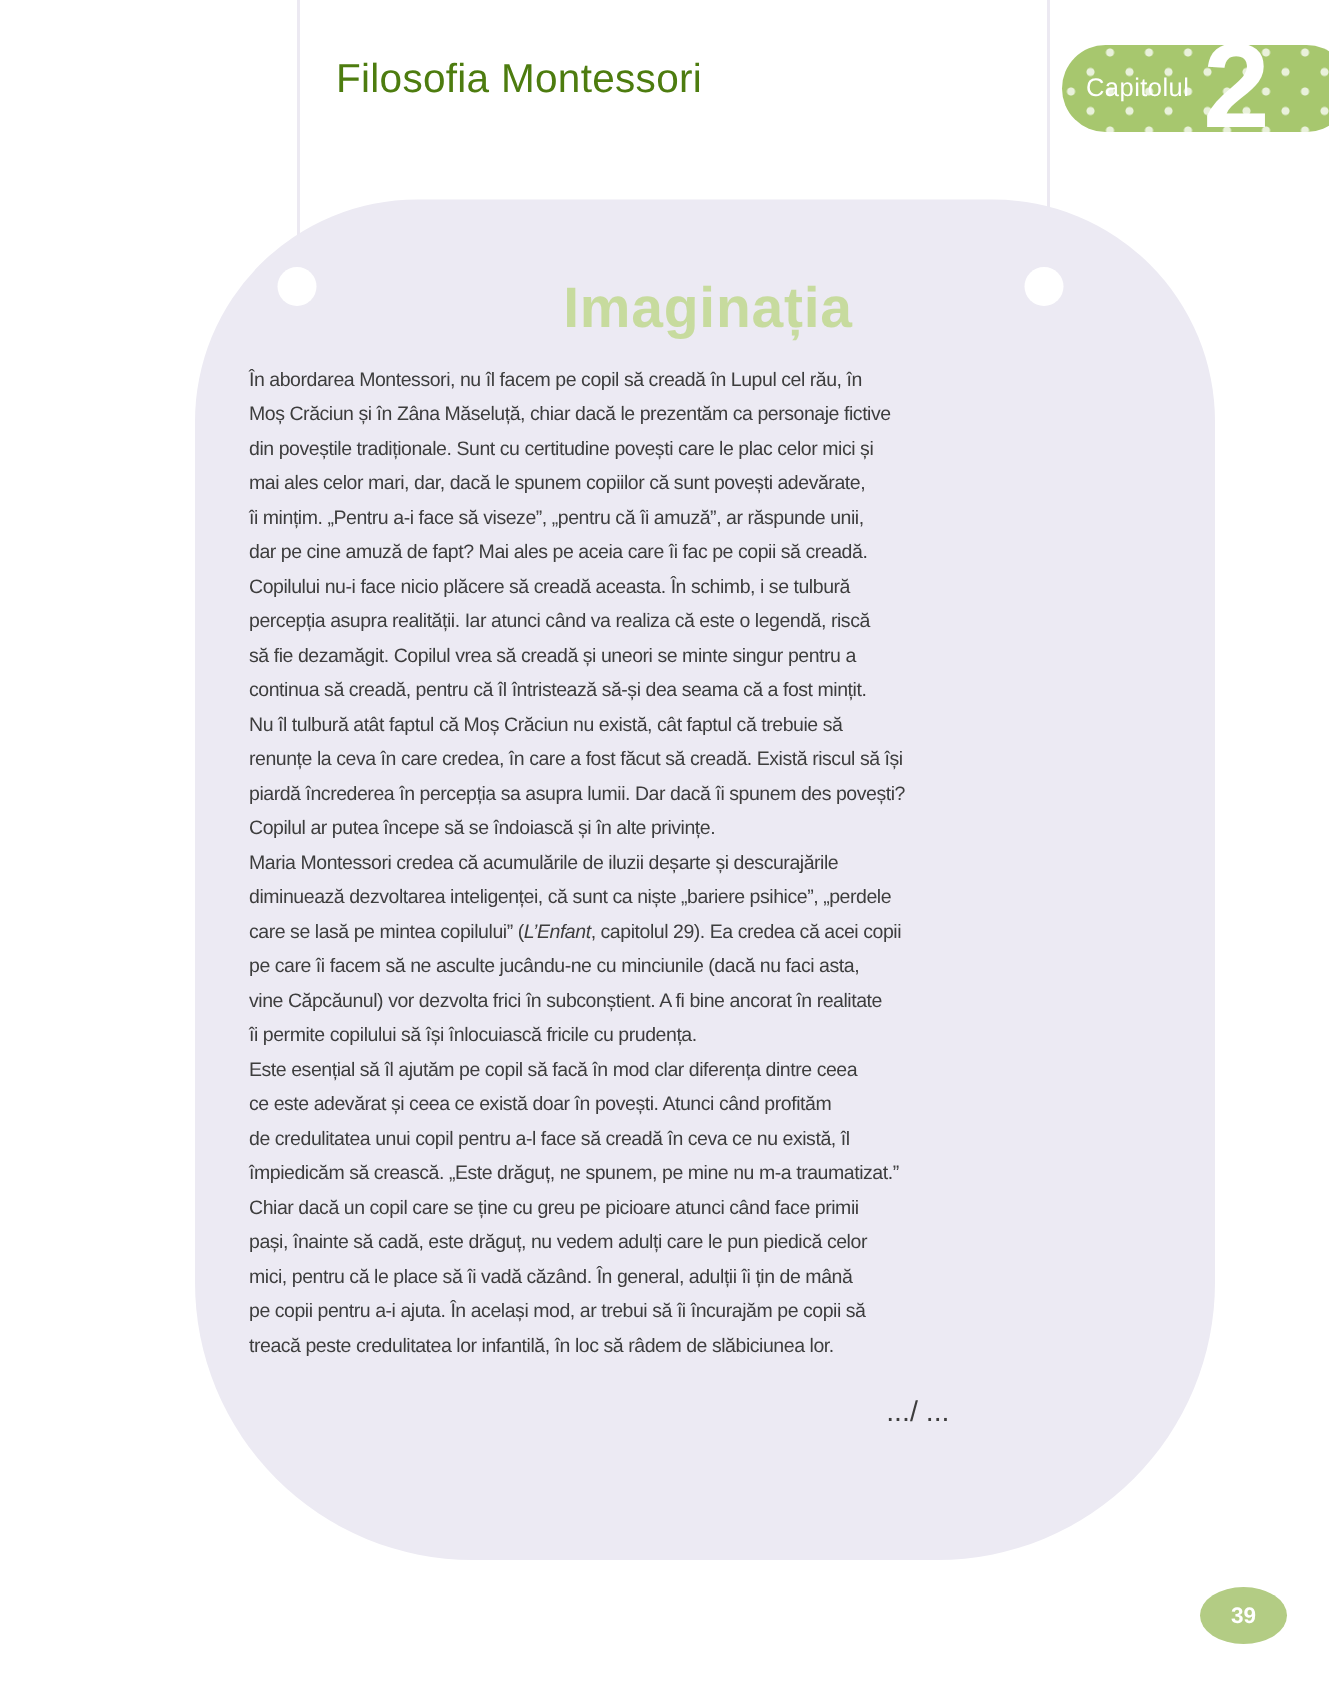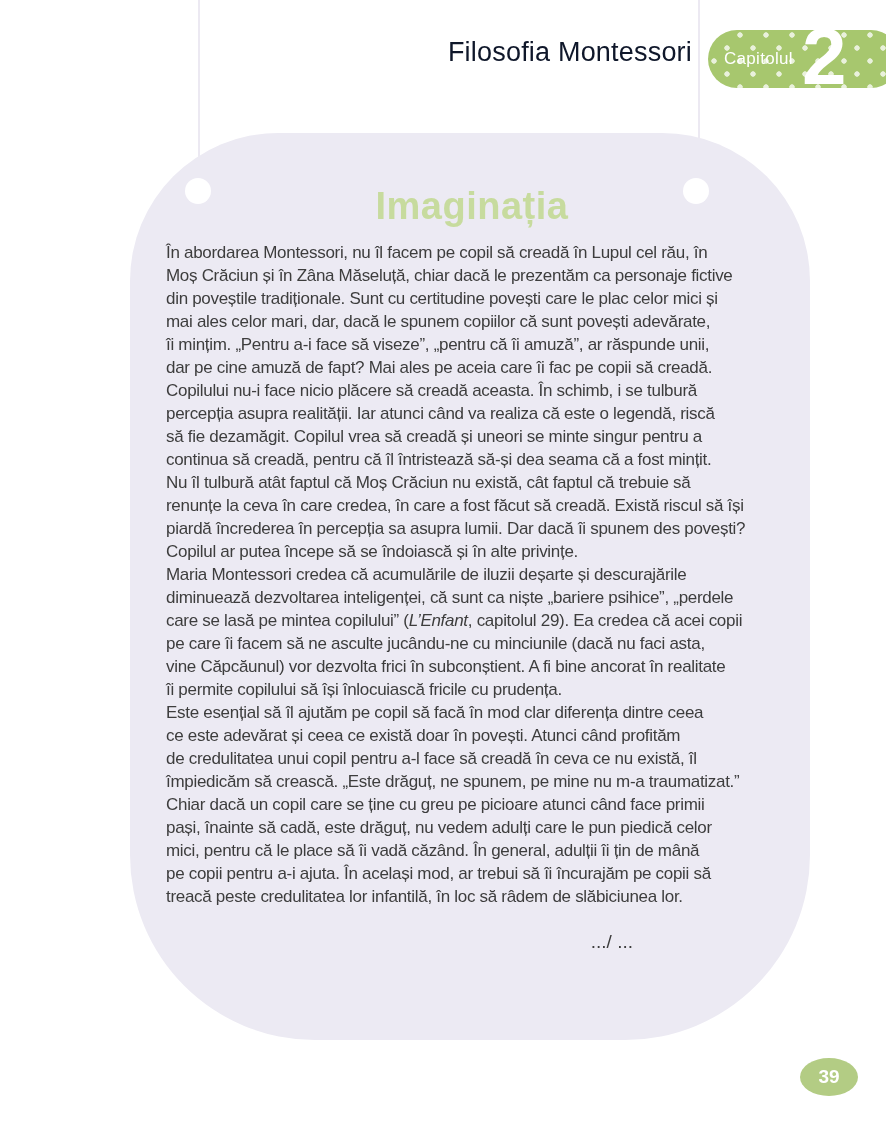--- a/index.html
+++ b/index.html
@@ -11,23 +11,23 @@
     font-family:"Liberation Sans","DejaVu Sans",sans-serif;
   }
   
   .hang-line{position:absolute;top:0;width:2px;height:175px;background:#ece9f2;}
   .hang-line.left{left:198px;}
   .hang-line.right{left:698px;}
 
   
   .page-header-title{
     position:absolute;top:37px;left:0;width:692px;
-    text-align:right;
+    text-align:center;
     font-size:27px;line-height:30px;
-    color:#0f172a;
+    color:#4d7c0f;
     letter-spacing:0.2px;
   }
 
   
   .chapter-badge{
     position:absolute;top:30px;left:708px;
     width:192px;height:58px;
     background:#a7c76e;
     border-radius:29px;
     overflow:hidden;
@@ -66,21 +66,21 @@
     margin:0 0 12px 0;
     text-align:center;
     font-size:38px;line-height:46px;
     font-weight:bold;
     color:#c7db9e;
     letter-spacing:0.5px;
   }
 
   .body-copy p{
     margin:0;
-    font-size:17px;
+    font-size:13px;
     line-height:23px;
     color:#3d3d3d;
     letter-spacing:-0.3px;
     white-space:pre-line;
   }
   .body-copy p.section-subheading{
     margin-top:16px;
     font-weight:bold;
     color:#a2c464;
   }
@@ -93,21 +93,21 @@
     font-size:19px;
     color:#3d3d3d;
   }
 
   .page-number-badge{
     position:absolute;left:800px;top:1058px;
     width:58px;height:38px;
     background:#b3cc84;
     border-radius:50%;
     display:flex;align-items:center;justify-content:center;
-    color:#ffffff;font-size:19px;font-weight:bold;
+    color:#ffffff;font-size:15px;font-weight:bold;
   }
 </style>
 </head>
 <body>
 
 <div class="hang-line left"></div>
 <div class="hang-line right"></div>
 
 <div class="page-header-title">Filosofia Montessori</div>
 

